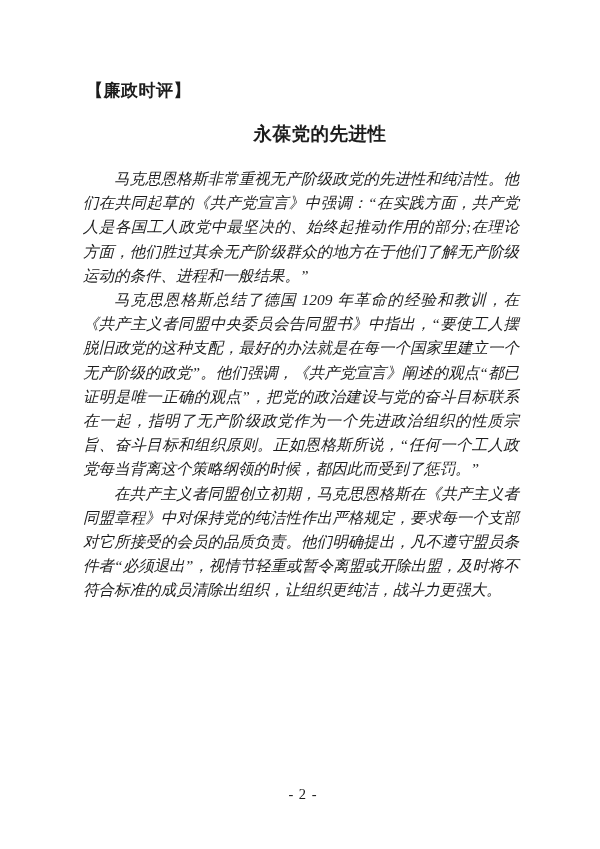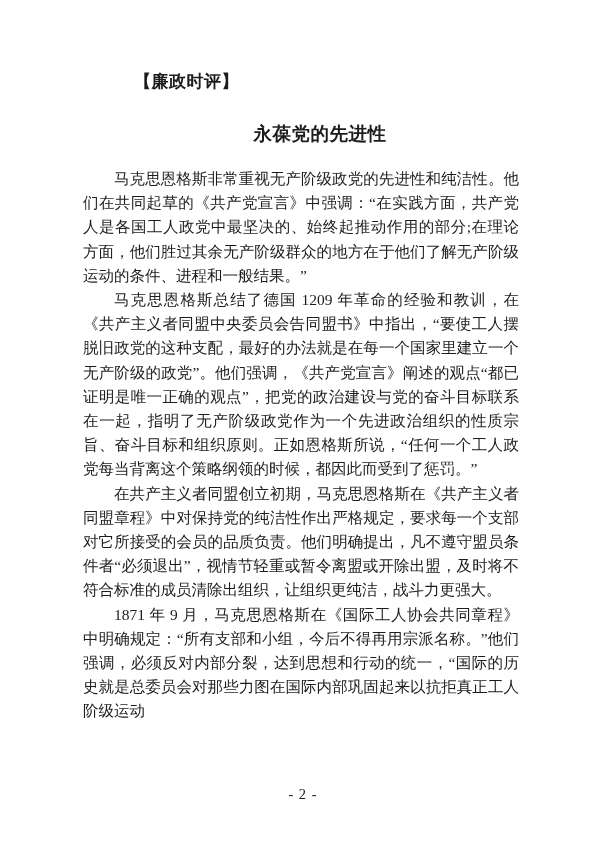--- a/index.html
+++ b/index.html
@@ -17,26 +17,25 @@
   }
   .page {
     position: relative;
     width: 600px;
     height: 849px;
     background: #ffffff;
   }
   .header-tag {
     position: absolute;
     left: 86px;
-    top: 70px;
+    top: 79px;
     font-size: 17px;
     font-weight: bold;
     letter-spacing: 0.5px;
     white-space: nowrap;
-    margin-left: 48px;
   }
   .doc-title {
     position: absolute;
     left: 0;
     top: 121px;
     width: 640px;           
     text-align: center;
     font-size: 18.5px;
     font-weight: bold;
     letter-spacing: 0.5px;
@@ -44,20 +43,21 @@
   }
   .doc-body {
     position: absolute;
     left: 83px;
     top: 167px;
     width: 436px;
     font-size: 15.5px;
     line-height: 24.2px;
     text-align: justify;
     text-justify: inter-ideograph;
+    font-style: italic;
   }
   .doc-body p {
     margin: 0;
     padding: 0;
     text-indent: 2em;
   }
   .page-footer {
     position: absolute;
     left: 0;
     top: 786px;
@@ -73,18 +73,17 @@
 <div class="page">
 
   <div class="header-tag">【廉政时评】</div>
 
   <h1 class="doc-title">永葆党的先进性</h1>
 
   <div class="doc-body">
       <p>马克思恩格斯非常重视无产阶级政党的先进性和纯洁性。他们在共同起草的《共产党宣言》中强调：“在实践方面，共产党人是各国工人政党中最坚决的、始终起推动作用的部分;在理论方面，他们胜过其余无产阶级群众的地方在于他们了解无产阶级运动的条件、进程和一般结果。”</p>
       <p>马克思恩格斯总结了德国 1209 年革命的经验和教训，在《共产主义者同盟中央委员会告同盟书》中指出，“要使工人摆脱旧政党的这种支配，最好的办法就是在每一个国家里建立一个无产阶级的政党”。他们强调，《共产党宣言》阐述的观点“都已证明是唯一正确的观点”，把党的政治建设与党的奋斗目标联系在一起，指明了无产阶级政党作为一个先进政治组织的性质宗旨、奋斗目标和组织原则。正如恩格斯所说，“任何一个工人政党每当背离这个策略纲领的时候，都因此而受到了惩罚。”</p>
       <p>在共产主义者同盟创立初期，马克思恩格斯在《共产主义者同盟章程》中对保持党的纯洁性作出严格规定，要求每一个支部对它所接受的会员的品质负责。他们明确提出，凡不遵守盟员条件者“必须退出”，视情节轻重或暂令离盟或开除出盟，及时将不符合标准的成员清除出组织，让组织更纯洁，战斗力更强大。</p>
-      <p>1871 年 9 月，马克思恩格斯在《国际工人协会共同章程》中明确规定：“所有支部和小组，今后不得再用宗派名称。”他们强调，必须反对内部分裂，达到思想和行动的统一，“国际的历史就是总委员会对那些力图在国际内部巩固起来以抗拒真正工人阶级运动</p>
     </div>
 
   <div class="page-footer">- 2 -</div>
 
 </div>
 
 </body></html>

